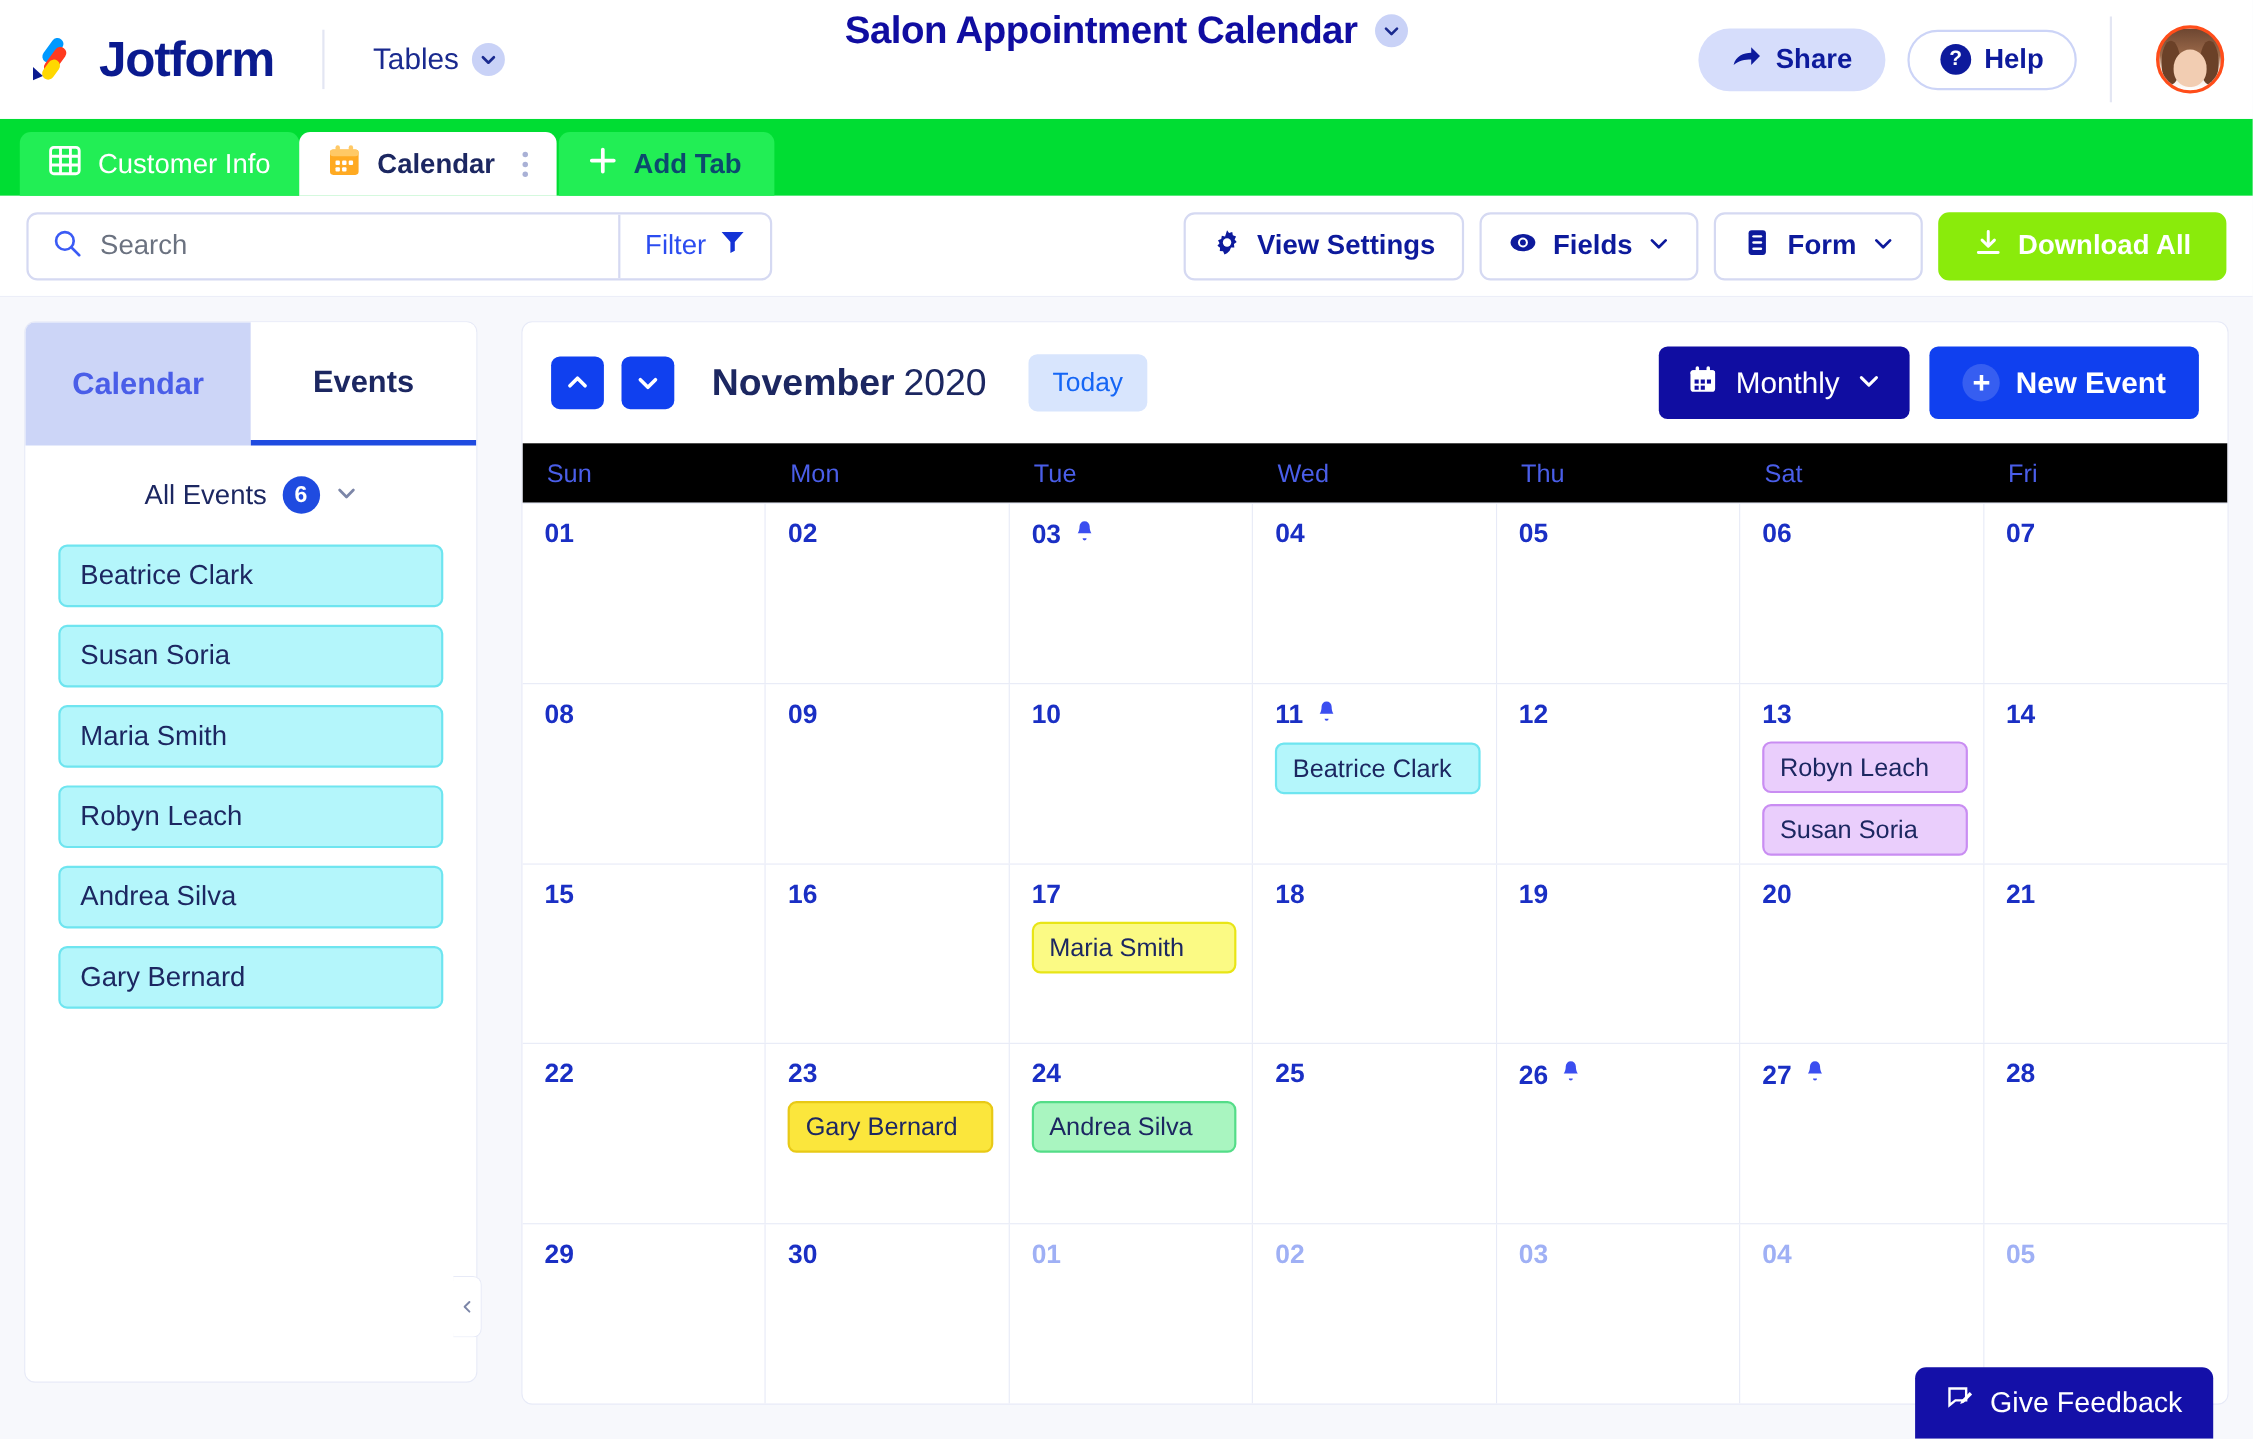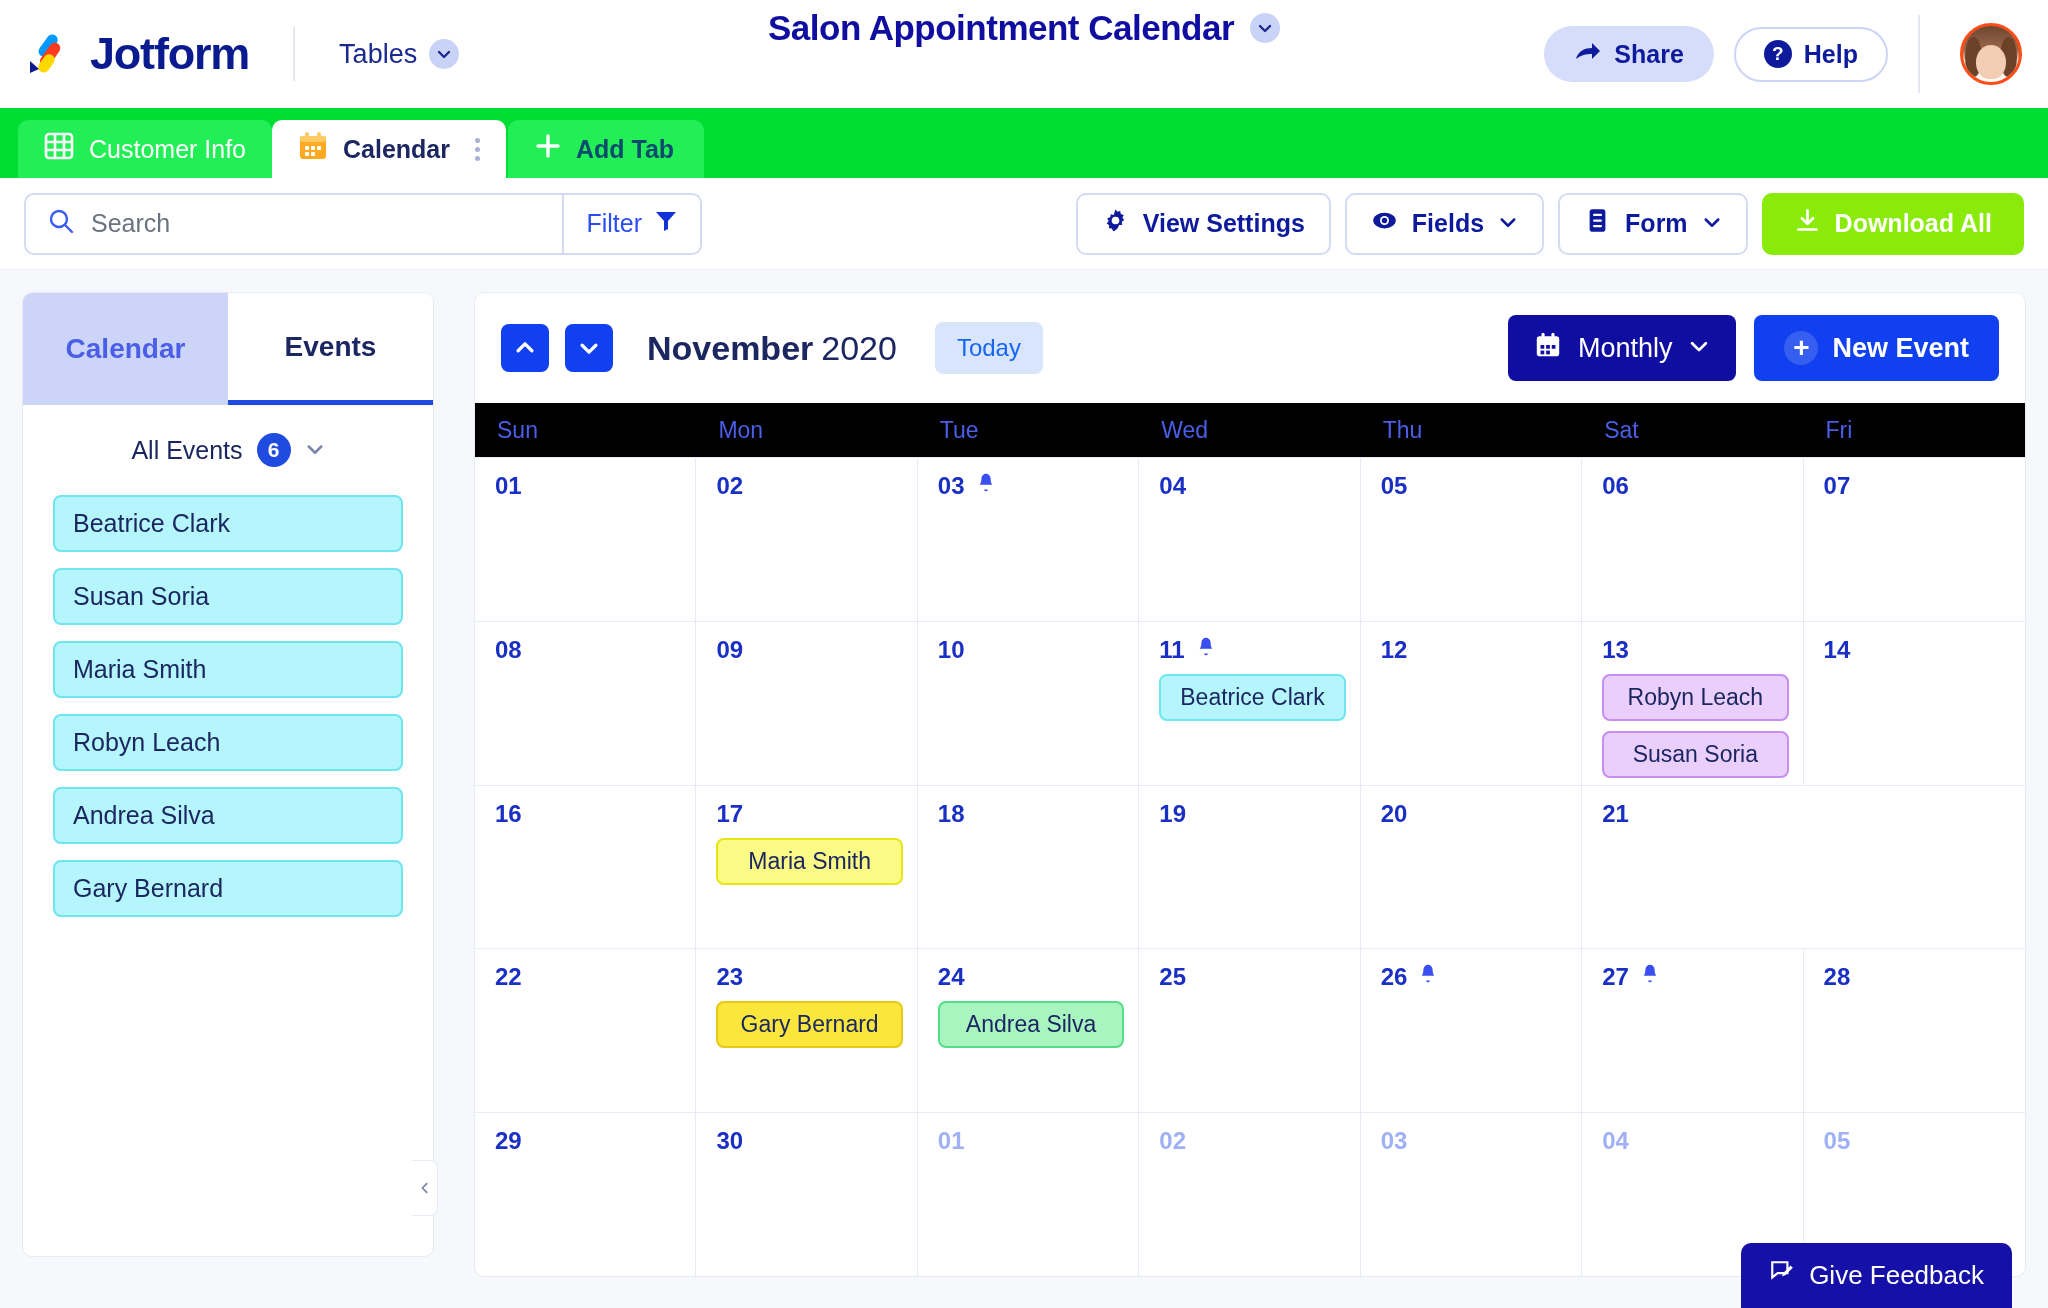--- a/index.html
+++ b/index.html
@@ -266,21 +266,20 @@
   .weeks { flex: 1; display: flex; flex-direction: column; }
   .week {
     flex: 1; display: grid; grid-template-columns: repeat(7, 1fr);
     border-top: 1px solid #e7eaf7;
   }
   .daycell {
     border-right: 1px solid #e7eaf7;
     padding: 14px 14px 0 20px;
     display: flex; flex-direction: column; gap: 10px;
     min-width: 0;
-    text-align: center;
   }
   .daycell:last-child { border-right: none; }
   .daynum {
     font-size: 24px; color: #1a2fc4; font-weight: bold;
     display: flex; align-items: center; gap: 10px;
   }
   .daynum.muted { color: #9fb0f5; }
   .chip {
     border-radius: 8px; padding: 8px 14px;
     font-size: 23px; color: #1c2761; cursor: pointer;
@@ -645,20 +644,25 @@
           </div>
           <div class="daycell">
             <div class="daynum">
               <span>14</span>
             </div>
           </div>
         </div>
         <div class="week">
           <div class="daycell">
             <div class="daynum">
+              <span>15</span>
+            </div>
+          </div>
+          <div class="daycell">
+            <div class="daynum">
               <span>16</span>
             </div>
           </div>
           <div class="daycell">
             <div class="daynum">
               <span>17</span>
             </div>
             <div class="chip yellow">Maria Smith</div>
           </div>
           <div class="daycell">

